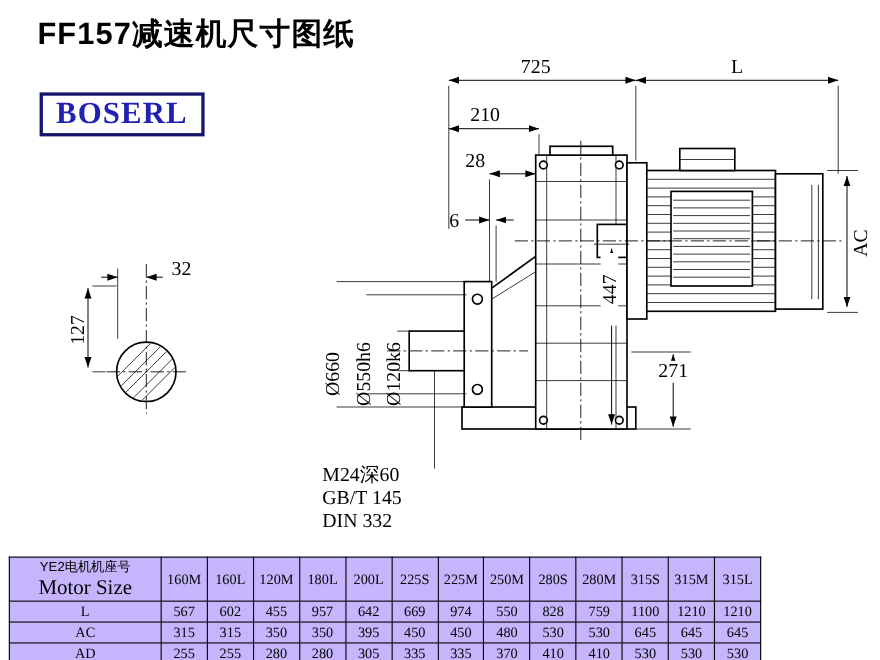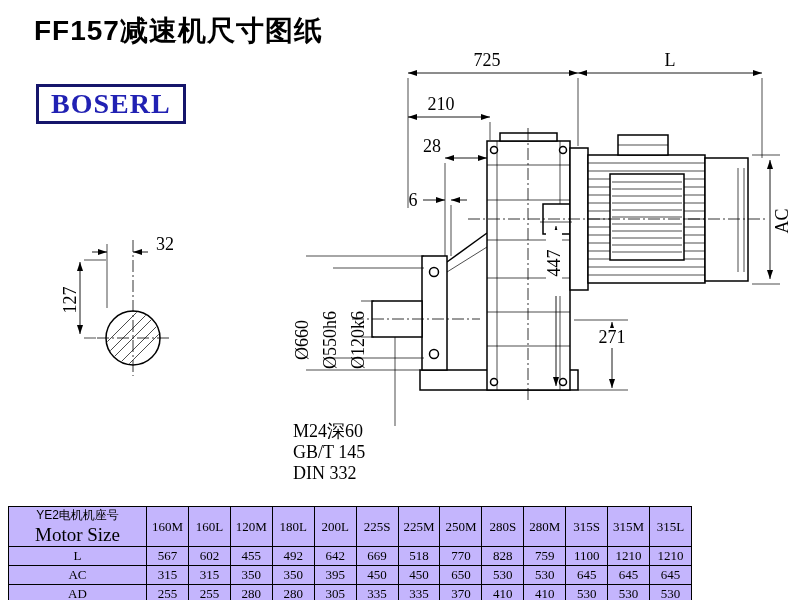--- a/index.html
+++ b/index.html
@@ -177,41 +177,41 @@
       <th>280M</th>
       <th>315S</th>
       <th>315M</th>
       <th>315L</th>
     </tr>
     <tr>
       <th>L</th>
       <td>567</td>
       <td>602</td>
       <td>455</td>
-      <td>492</td>
+      <td>957</td>
       <td>642</td>
       <td>669</td>
-      <td>518</td>
-      <td>770</td>
+      <td>974</td>
+      <td>550</td>
       <td>828</td>
       <td>759</td>
       <td>1100</td>
       <td>1210</td>
       <td>1210</td>
     </tr>
     <tr>
       <th>AC</th>
       <td>315</td>
       <td>315</td>
       <td>350</td>
       <td>350</td>
       <td>395</td>
       <td>450</td>
       <td>450</td>
-      <td>650</td>
+      <td>480</td>
       <td>530</td>
       <td>530</td>
       <td>645</td>
       <td>645</td>
       <td>645</td>
     </tr>
     <tr>
       <th>AD</th>
       <td>255</td>
       <td>255</td>

